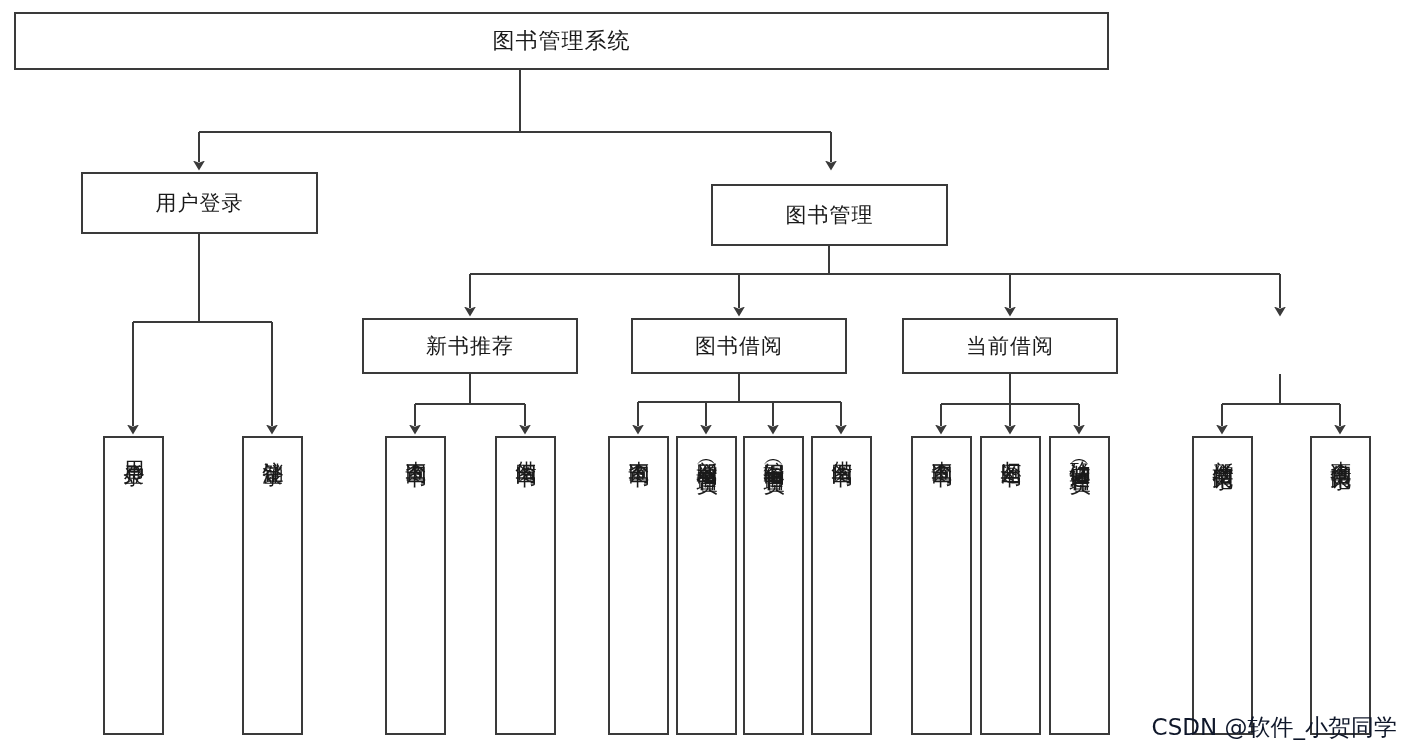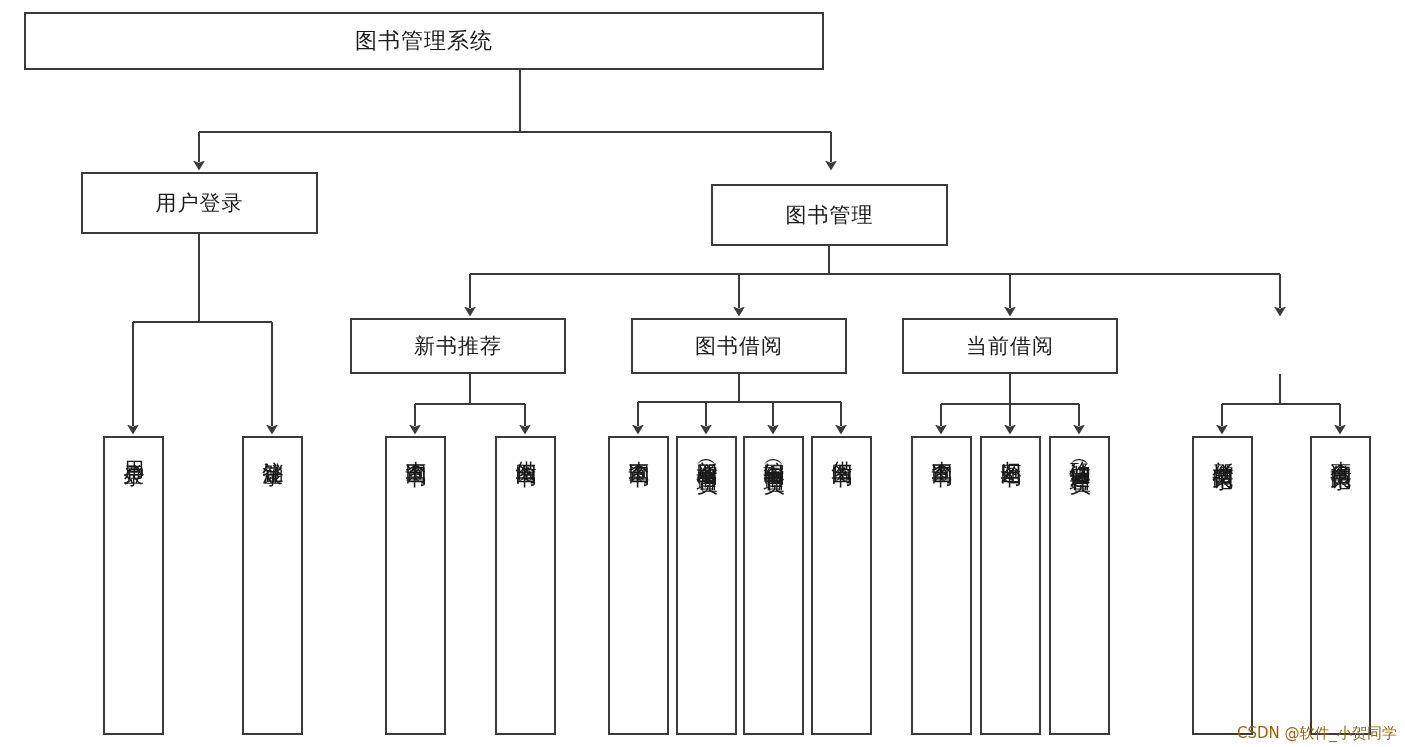--- a/index.html
+++ b/index.html
@@ -59,22 +59,22 @@
     letter-spacing: 2px;
     line-height: 1;
   }
   .node.root .lbl {
     font-size: 22px;
   }
   #watermark {
     position: absolute;
     right: 8px;
     bottom: 4px;
-    font-size: 15px;
-    color: #a16207;
+    font-size: 23px;
+    color: #0f172a;
     z-index: 5;
     white-space: nowrap;
     font-family: "DejaVu Sans", "Liberation Sans", sans-serif;
   }
 </style>
 </head>
 <body>
 
 <div id="canvas">
 
@@ -121,32 +121,32 @@
       <path d="M1010,404 L1010,426" marker-end="url(#arrow)"></path>
       <path d="M1079,404 L1079,426" marker-end="url(#arrow)"></path>
 
       <path d="M1280,374 L1280,404"></path>
       <path d="M1222,404 L1340,404"></path>
       <path d="M1222,404 L1222,426" marker-end="url(#arrow)"></path>
       <path d="M1340,404 L1340,426" marker-end="url(#arrow)"></path>
     </g>
   </svg>
 
-  <div class="node horiz root" style="left:24px; top:12px; width:800px; height:58px;">
+  <div class="node horiz root" style="left:14px; top:12px; width:1095px; height:58px;">
     <span class="lbl">图书管理系统</span>
   </div>
 
   <div class="node horiz" style="left:81px; top:172px; width:237px; height:62px;">
     <span class="lbl">用户登录</span>
   </div>
   <div class="node horiz" style="left:711px; top:184px; width:237px; height:62px;">
     <span class="lbl">图书管理</span>
   </div>
 
-  <div class="node horiz" style="left:350px; top:318px; width:216px; height:56px;">
+  <div class="node horiz" style="left:362px; top:318px; width:216px; height:56px;">
     <span class="lbl">新书推荐</span>
   </div>
   <div class="node horiz" style="left:902px; top:318px; width:216px; height:56px;">
     <span class="lbl">当前借阅</span>
   </div>
   <div class="node horiz" style="left:631px; top:318px; width:216px; height:56px;">
     <span class="lbl">图书借阅</span>
   </div>
 
   <div class="node vert" style="left:103px; top:436px; width:61px; height:299px;">

